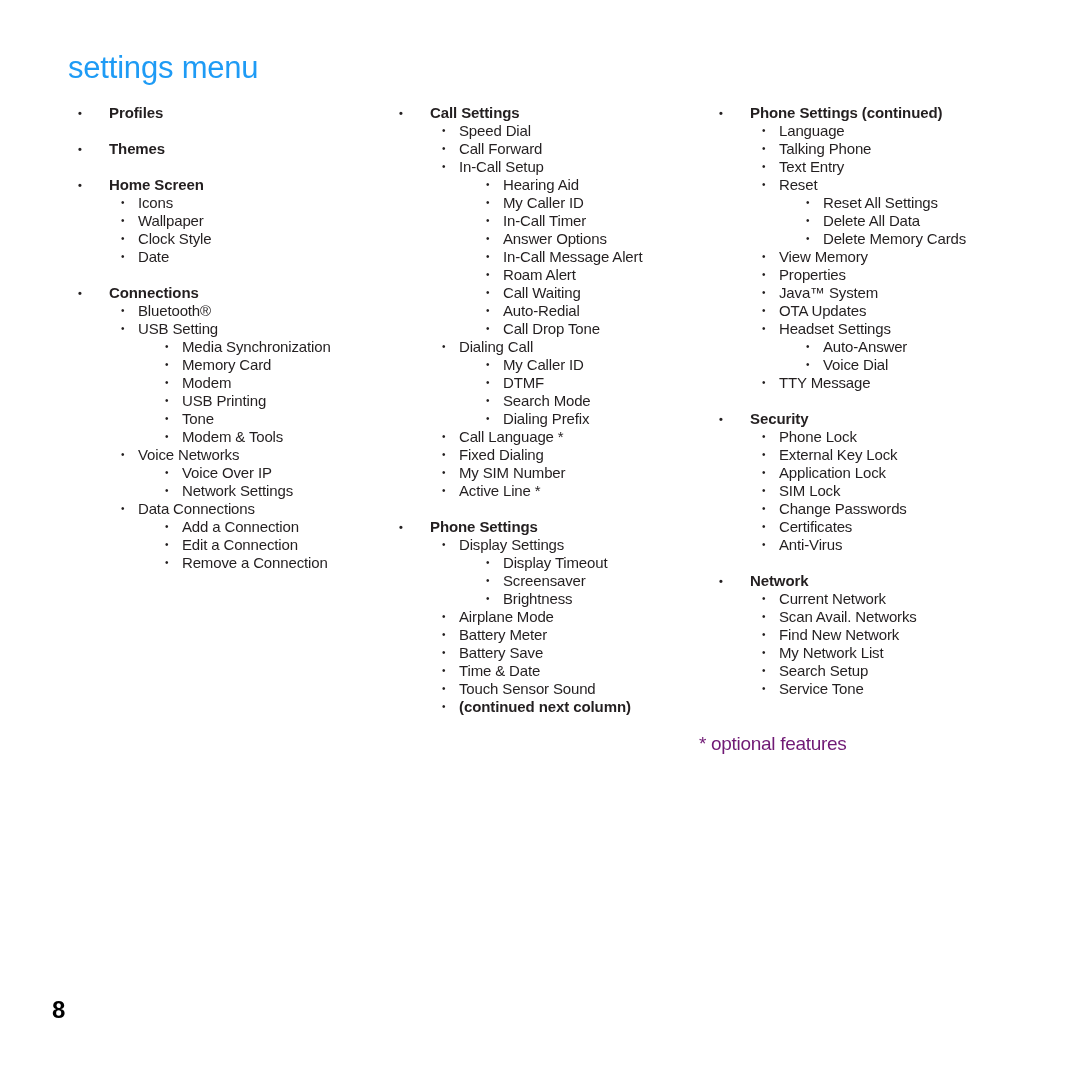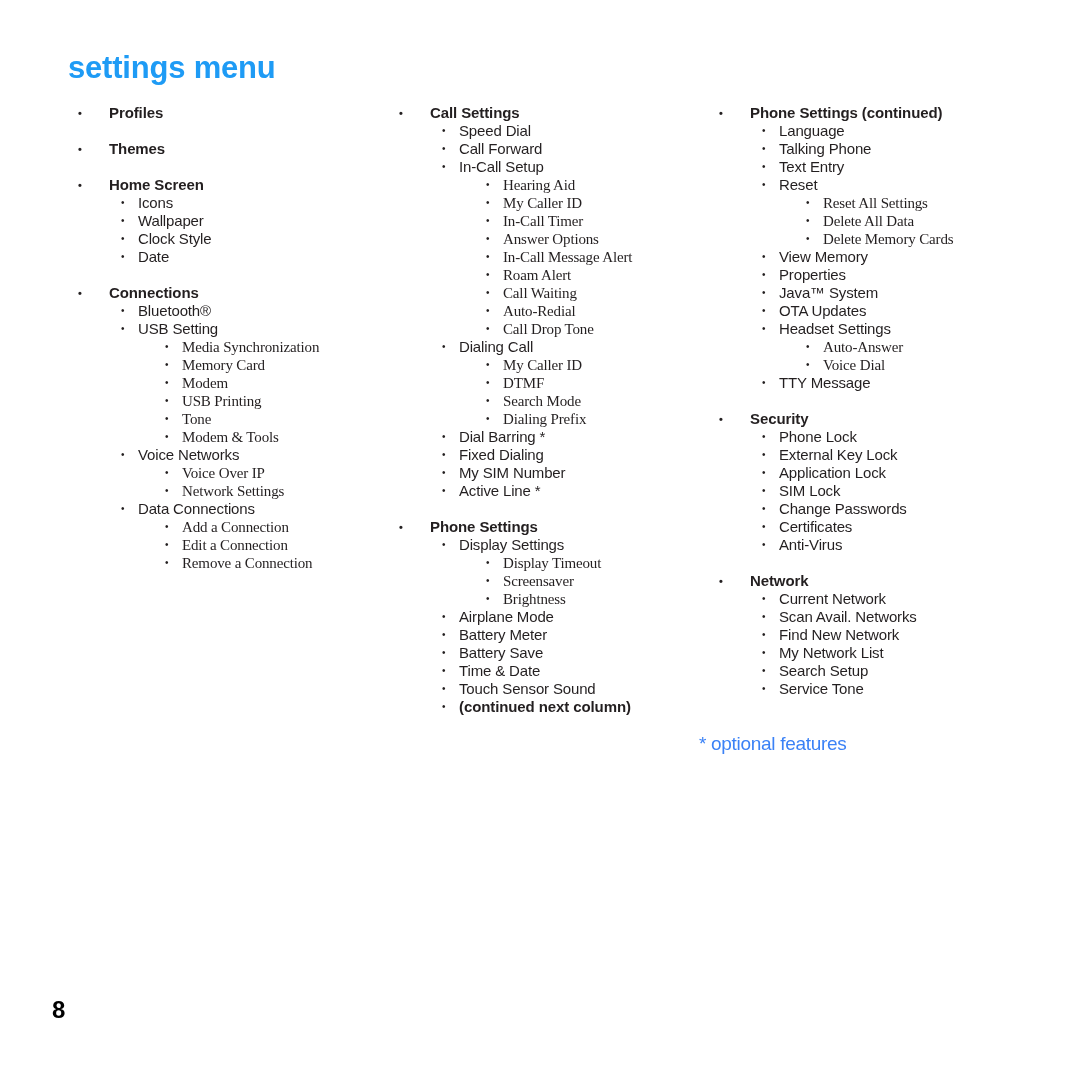--- a/index.html
+++ b/index.html
@@ -17,21 +17,21 @@
     color: #231f20;
     overflow: hidden;
   }
 
   
   .page-title {
     position: absolute;
     left: 68px;
     top: 52px;
     font-size: 31px;
-    font-weight: 700;
+    font-weight: 400;
     letter-spacing: -0.2px;
     line-height: 1.0;
     color: #1e9bf5;
     white-space: nowrap;
   }
 
   
   .columns {
     position: absolute;
     left: 0;
@@ -87,36 +87,36 @@
 
   
   .lvl3 {
     height: 18px;
     line-height: 18px;
     font-size: 15px;
     font-weight: 400;
     letter-spacing: -0.15px;
   }
   .lvl3 .bullet { left: 95px; font-size: 10px; line-height: 18px; }
-  .lvl3 .txt { margin-left: 112px; font-family: Liberation Serif, serif; }
+  .lvl3 .txt { margin-left: 112px; }
 
   
   .is-bold .txt { font-weight: bold; letter-spacing: -0.1px; }
 
   
   .gap { height: 18px; }
 
   
   .footnote {
     position: absolute;
     left: 699px;
     top: 733px;
     font-size: 19px;
     font-weight: 300;
-    color: #3b82f6;
+    color: #701a75;
     letter-spacing: -0.3px;
     white-space: nowrap;
   }
 
   
   .page-number {
     position: absolute;
     left: 52px;
     top: 998px;
     font-size: 24px;
@@ -171,21 +171,21 @@
       <div class="row lvl3"><span class="bullet">•</span><span class="txt">In-Call Message Alert</span></div>
       <div class="row lvl3"><span class="bullet">•</span><span class="txt">Roam Alert</span></div>
       <div class="row lvl3"><span class="bullet">•</span><span class="txt">Call Waiting</span></div>
       <div class="row lvl3"><span class="bullet">•</span><span class="txt">Auto-Redial</span></div>
       <div class="row lvl3"><span class="bullet">•</span><span class="txt">Call Drop Tone</span></div>
       <div class="row lvl2"><span class="bullet">•</span><span class="txt">Dialing Call</span></div>
       <div class="row lvl3"><span class="bullet">•</span><span class="txt">My Caller ID</span></div>
       <div class="row lvl3"><span class="bullet">•</span><span class="txt">DTMF</span></div>
       <div class="row lvl3"><span class="bullet">•</span><span class="txt">Search Mode</span></div>
       <div class="row lvl3"><span class="bullet">•</span><span class="txt">Dialing Prefix</span></div>
-      <div class="row lvl2"><span class="bullet">•</span><span class="txt">Dial Barring *</span></div>
+      <div class="row lvl2"><span class="bullet">•</span><span class="txt">Call Language *</span></div>
       <div class="row lvl2"><span class="bullet">•</span><span class="txt">Fixed Dialing</span></div>
       <div class="row lvl2"><span class="bullet">•</span><span class="txt">My SIM Number</span></div>
       <div class="row lvl2"><span class="bullet">•</span><span class="txt">Active Line *</span></div>
       <div class="gap"></div>
       <div class="row lvl1"><span class="bullet">•</span><span class="txt">Phone Settings</span></div>
       <div class="row lvl2"><span class="bullet">•</span><span class="txt">Display Settings</span></div>
       <div class="row lvl3"><span class="bullet">•</span><span class="txt">Display Timeout</span></div>
       <div class="row lvl3"><span class="bullet">•</span><span class="txt">Screensaver</span></div>
       <div class="row lvl3"><span class="bullet">•</span><span class="txt">Brightness</span></div>
       <div class="row lvl2"><span class="bullet">•</span><span class="txt">Airplane Mode</span></div>

